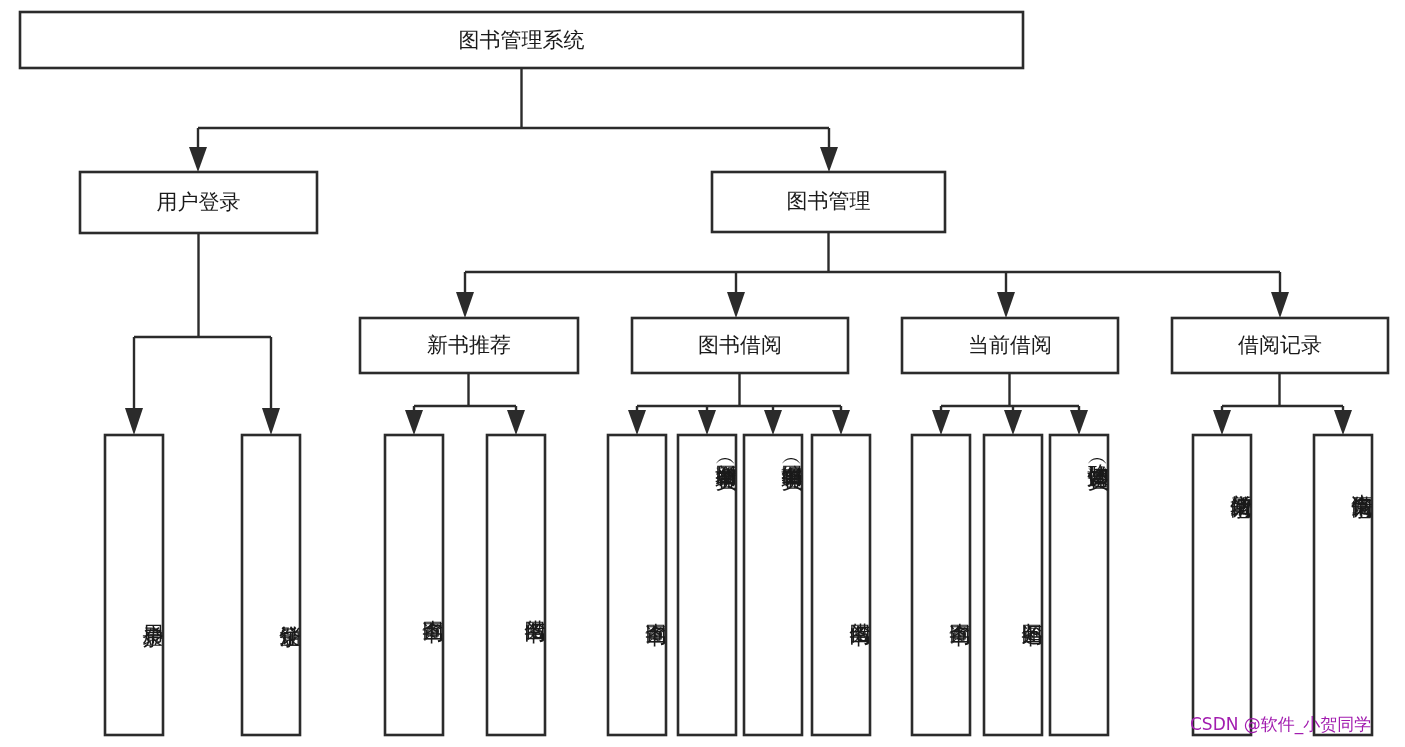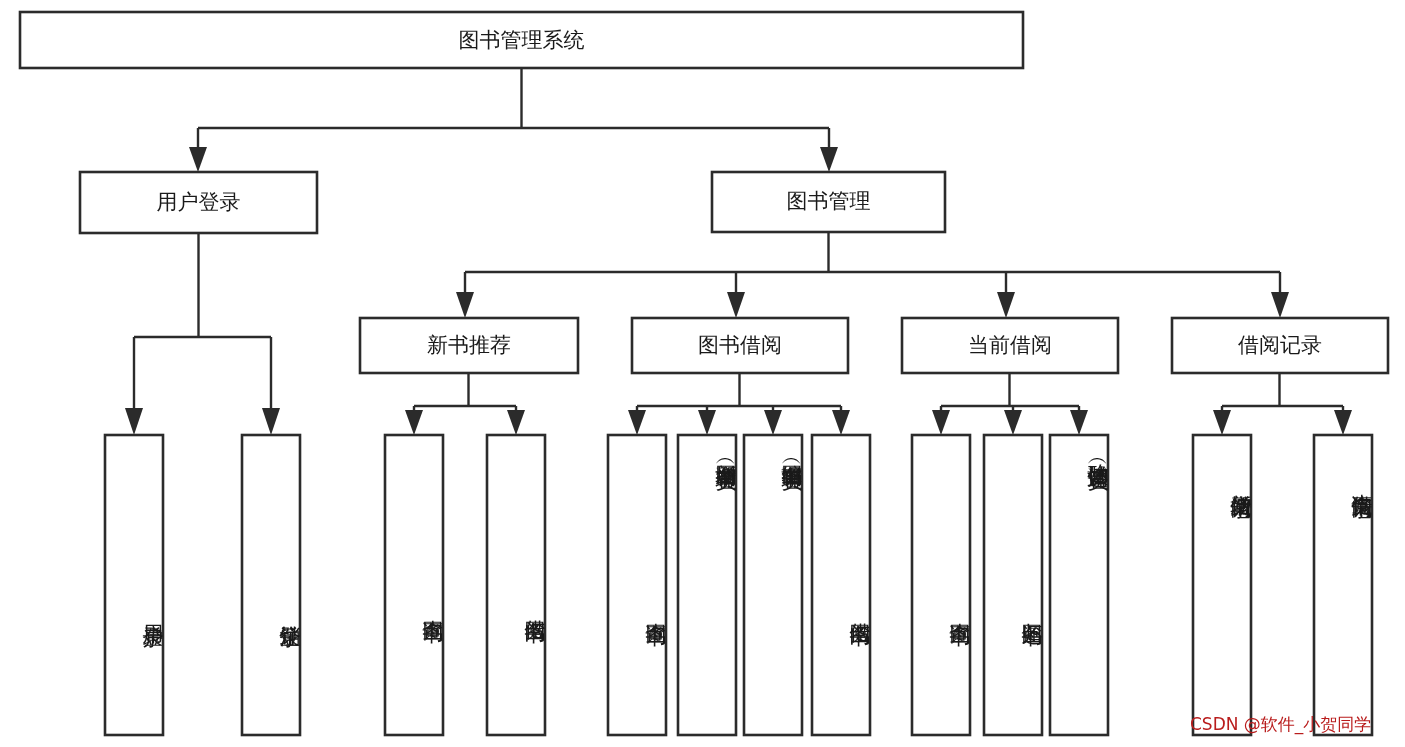--- a/index.html
+++ b/index.html
@@ -58,21 +58,21 @@
     line-height: 1.04;
     letter-spacing: 1px;
     white-space: nowrap;
     text-align: start;
     pointer-events: none;
   }
   .watermark {
     position: absolute;
     font-family: "DejaVu Sans", "Liberation Sans", sans-serif;
     font-size: 17px;
-    color: #b91c1c;
+    color: #a21caf;
     white-space: nowrap;
   }
 </style>
 </head>
 <body>
 
 <div id="diagram-root">
 
   <svg class="flow" viewBox="0 0 1405 747">
 

